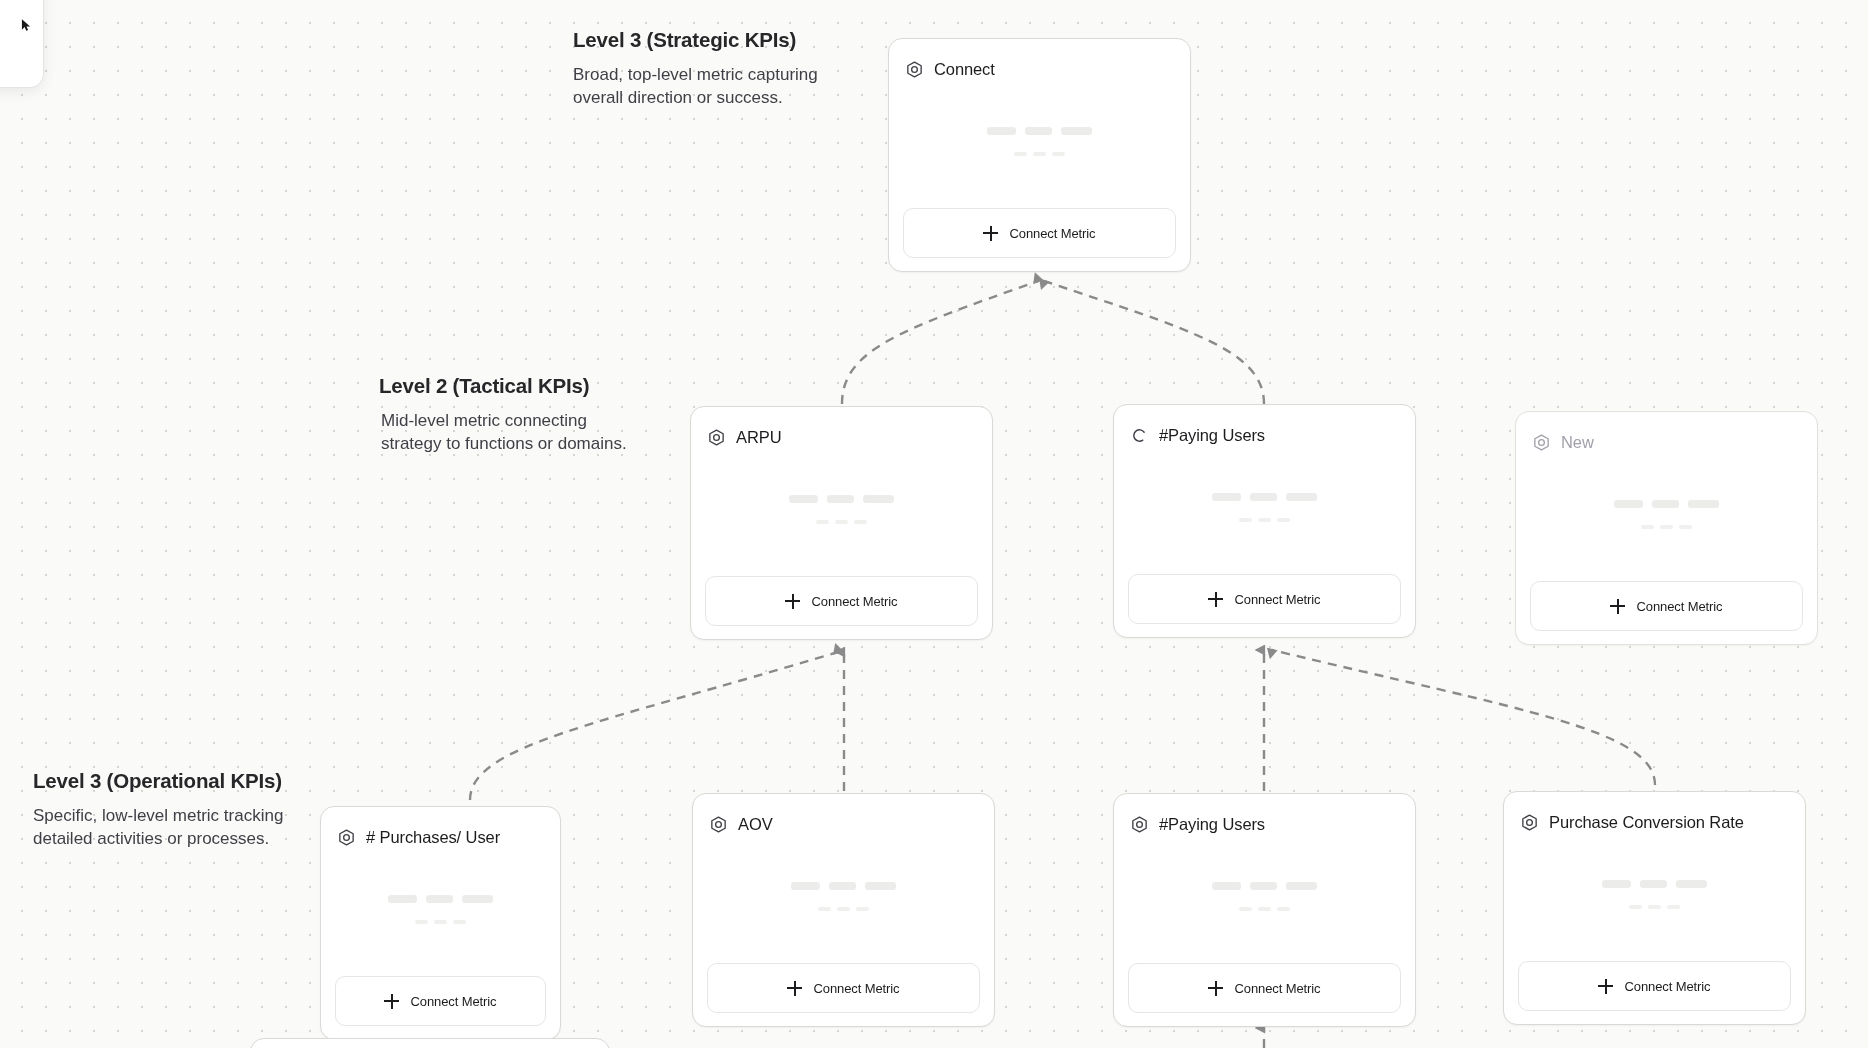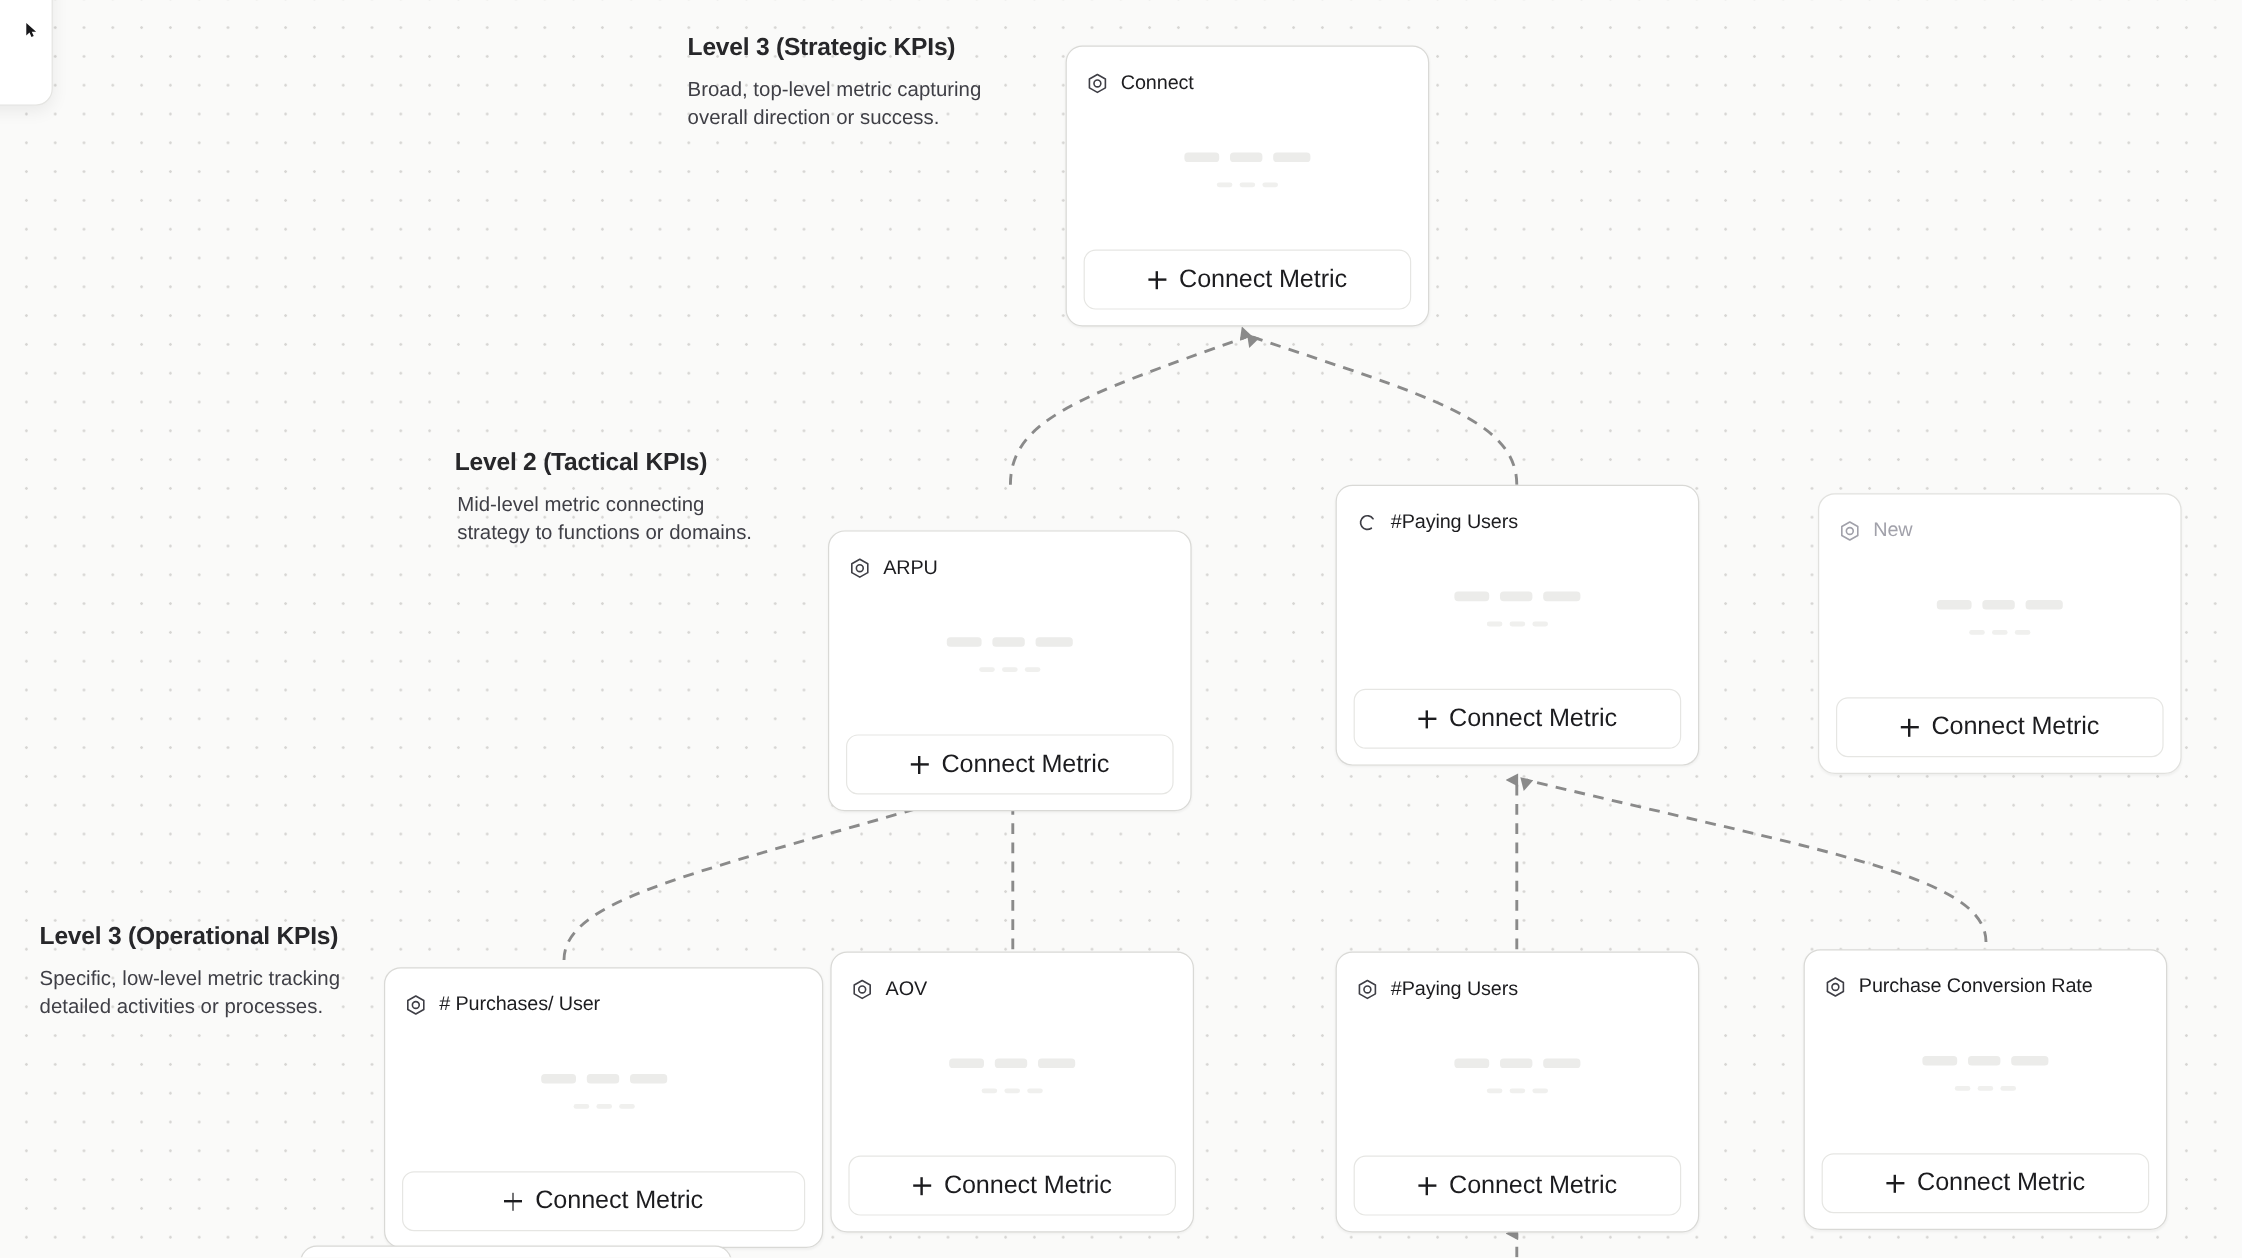--- a/index.html
+++ b/index.html
@@ -147,21 +147,21 @@
     flex: 0 0 15px;
   }
   .plus-icon::before, .plus-icon::after {
     content: "";
     position: absolute;
     background: #1c1c1f;
   }
   .plus-icon::before { left: 0; right: 0; top: 6.6px; height: 1.8px; }
   .plus-icon::after { top: 0; bottom: 0; left: 6.6px; width: 1.8px; }
   .connect-label {
-    font-size: 21px;
+    font-size: 13px;
     font-weight: 500;
     color: #1c1c1f;
     letter-spacing: -0.1px;
   }
 
   
   #corner-panel {
     position: absolute;
     left: -52px;
     top: -38px;
@@ -250,21 +250,21 @@
         <span class="skel s"></span>
         <span class="skel s"></span>
       </div>
     </div>
     <div class="connect-btn">
       <span class="plus-icon"></span>
       <span class="connect-label">Connect Metric</span>
     </div>
   </div>
 
-  <div class="card" style="left:690px; top:406px; width:303px; height:234px;margin-top:36px;">
+  <div class="card" style="left:690px; top:406px; width:303px; height:234px;">
     <div class="card-head">
       <span class="card-icon">
         <svg viewBox="0 0 24 24" fill="none" stroke="currentColor" stroke-width="1.7" stroke-linejoin="round">
           <path d="M12 2.6 L20.4 7.3 L20.4 16.7 L12 21.4 L3.6 16.7 L3.6 7.3 Z"></path>
           <circle cx="12" cy="12" r="3.6"></circle>
         </svg>
       </span>
       <span class="card-title">ARPU</span>
     </div>
     <div class="card-body">
@@ -333,21 +333,21 @@
         <span class="skel s"></span>
         <span class="skel s"></span>
       </div>
     </div>
     <div class="connect-btn">
       <span class="plus-icon"></span>
       <span class="connect-label">Connect Metric</span>
     </div>
   </div>
 
-  <div class="card" style="left:320px; top:806px; width:366px; height:234px;justify-content:flex-end;">
+  <div class="card" style="left:320px; top:806px; width:241px; height:234px;justify-content:flex-end;">
     <div class="card-head">
       <span class="card-icon">
         <svg viewBox="0 0 24 24" fill="none" stroke="currentColor" stroke-width="1.7" stroke-linejoin="round">
           <path d="M12 2.6 L20.4 7.3 L20.4 16.7 L12 21.4 L3.6 16.7 L3.6 7.3 Z"></path>
           <circle cx="12" cy="12" r="3.6"></circle>
         </svg>
       </span>
       <span class="card-title"># Purchases/ User</span>
     </div>
     <div class="card-body">

